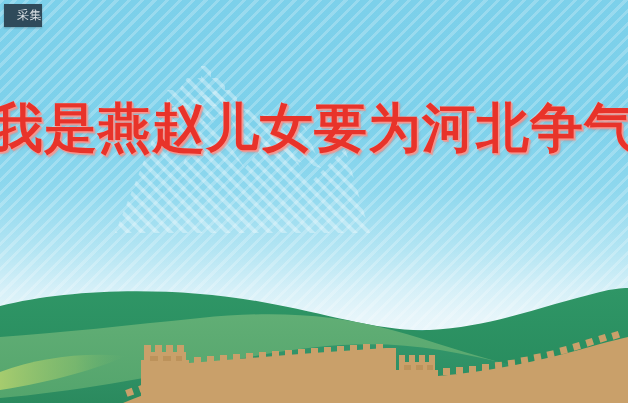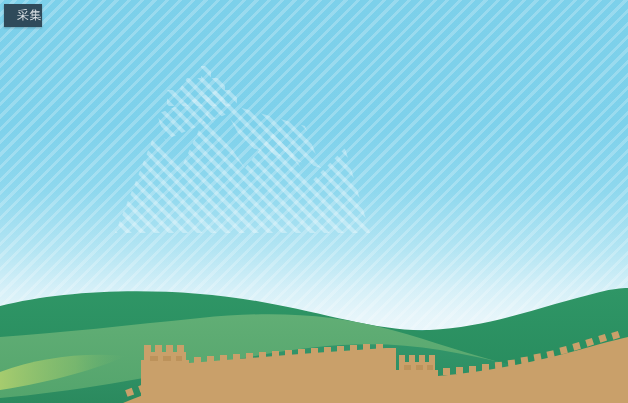--- a/index.html
+++ b/index.html
@@ -302,17 +302,22 @@
                  L0 400
                  C 70 394, 150 381, 226 367
                  C 302 353, 372 346, 442 358
                  C 506 369, 560 384, 628 396
                  L628 403 Z" fill="#2e8f62" opacity="0.0"></path>
       </g>
     </svg>
   </div>
 
   <div class="slogan-block">
+    <div class="slogan-line">
+      <span class="slogan-seg">我是燕赵儿女</span>
+      <span class="slogan-gap"></span>
+      <span class="slogan-seg">要为河北争气</span>
+    </div>
   </div>
 
   <div class="capture-button">采集</div>
 
 </div>
 
 </body></html>

